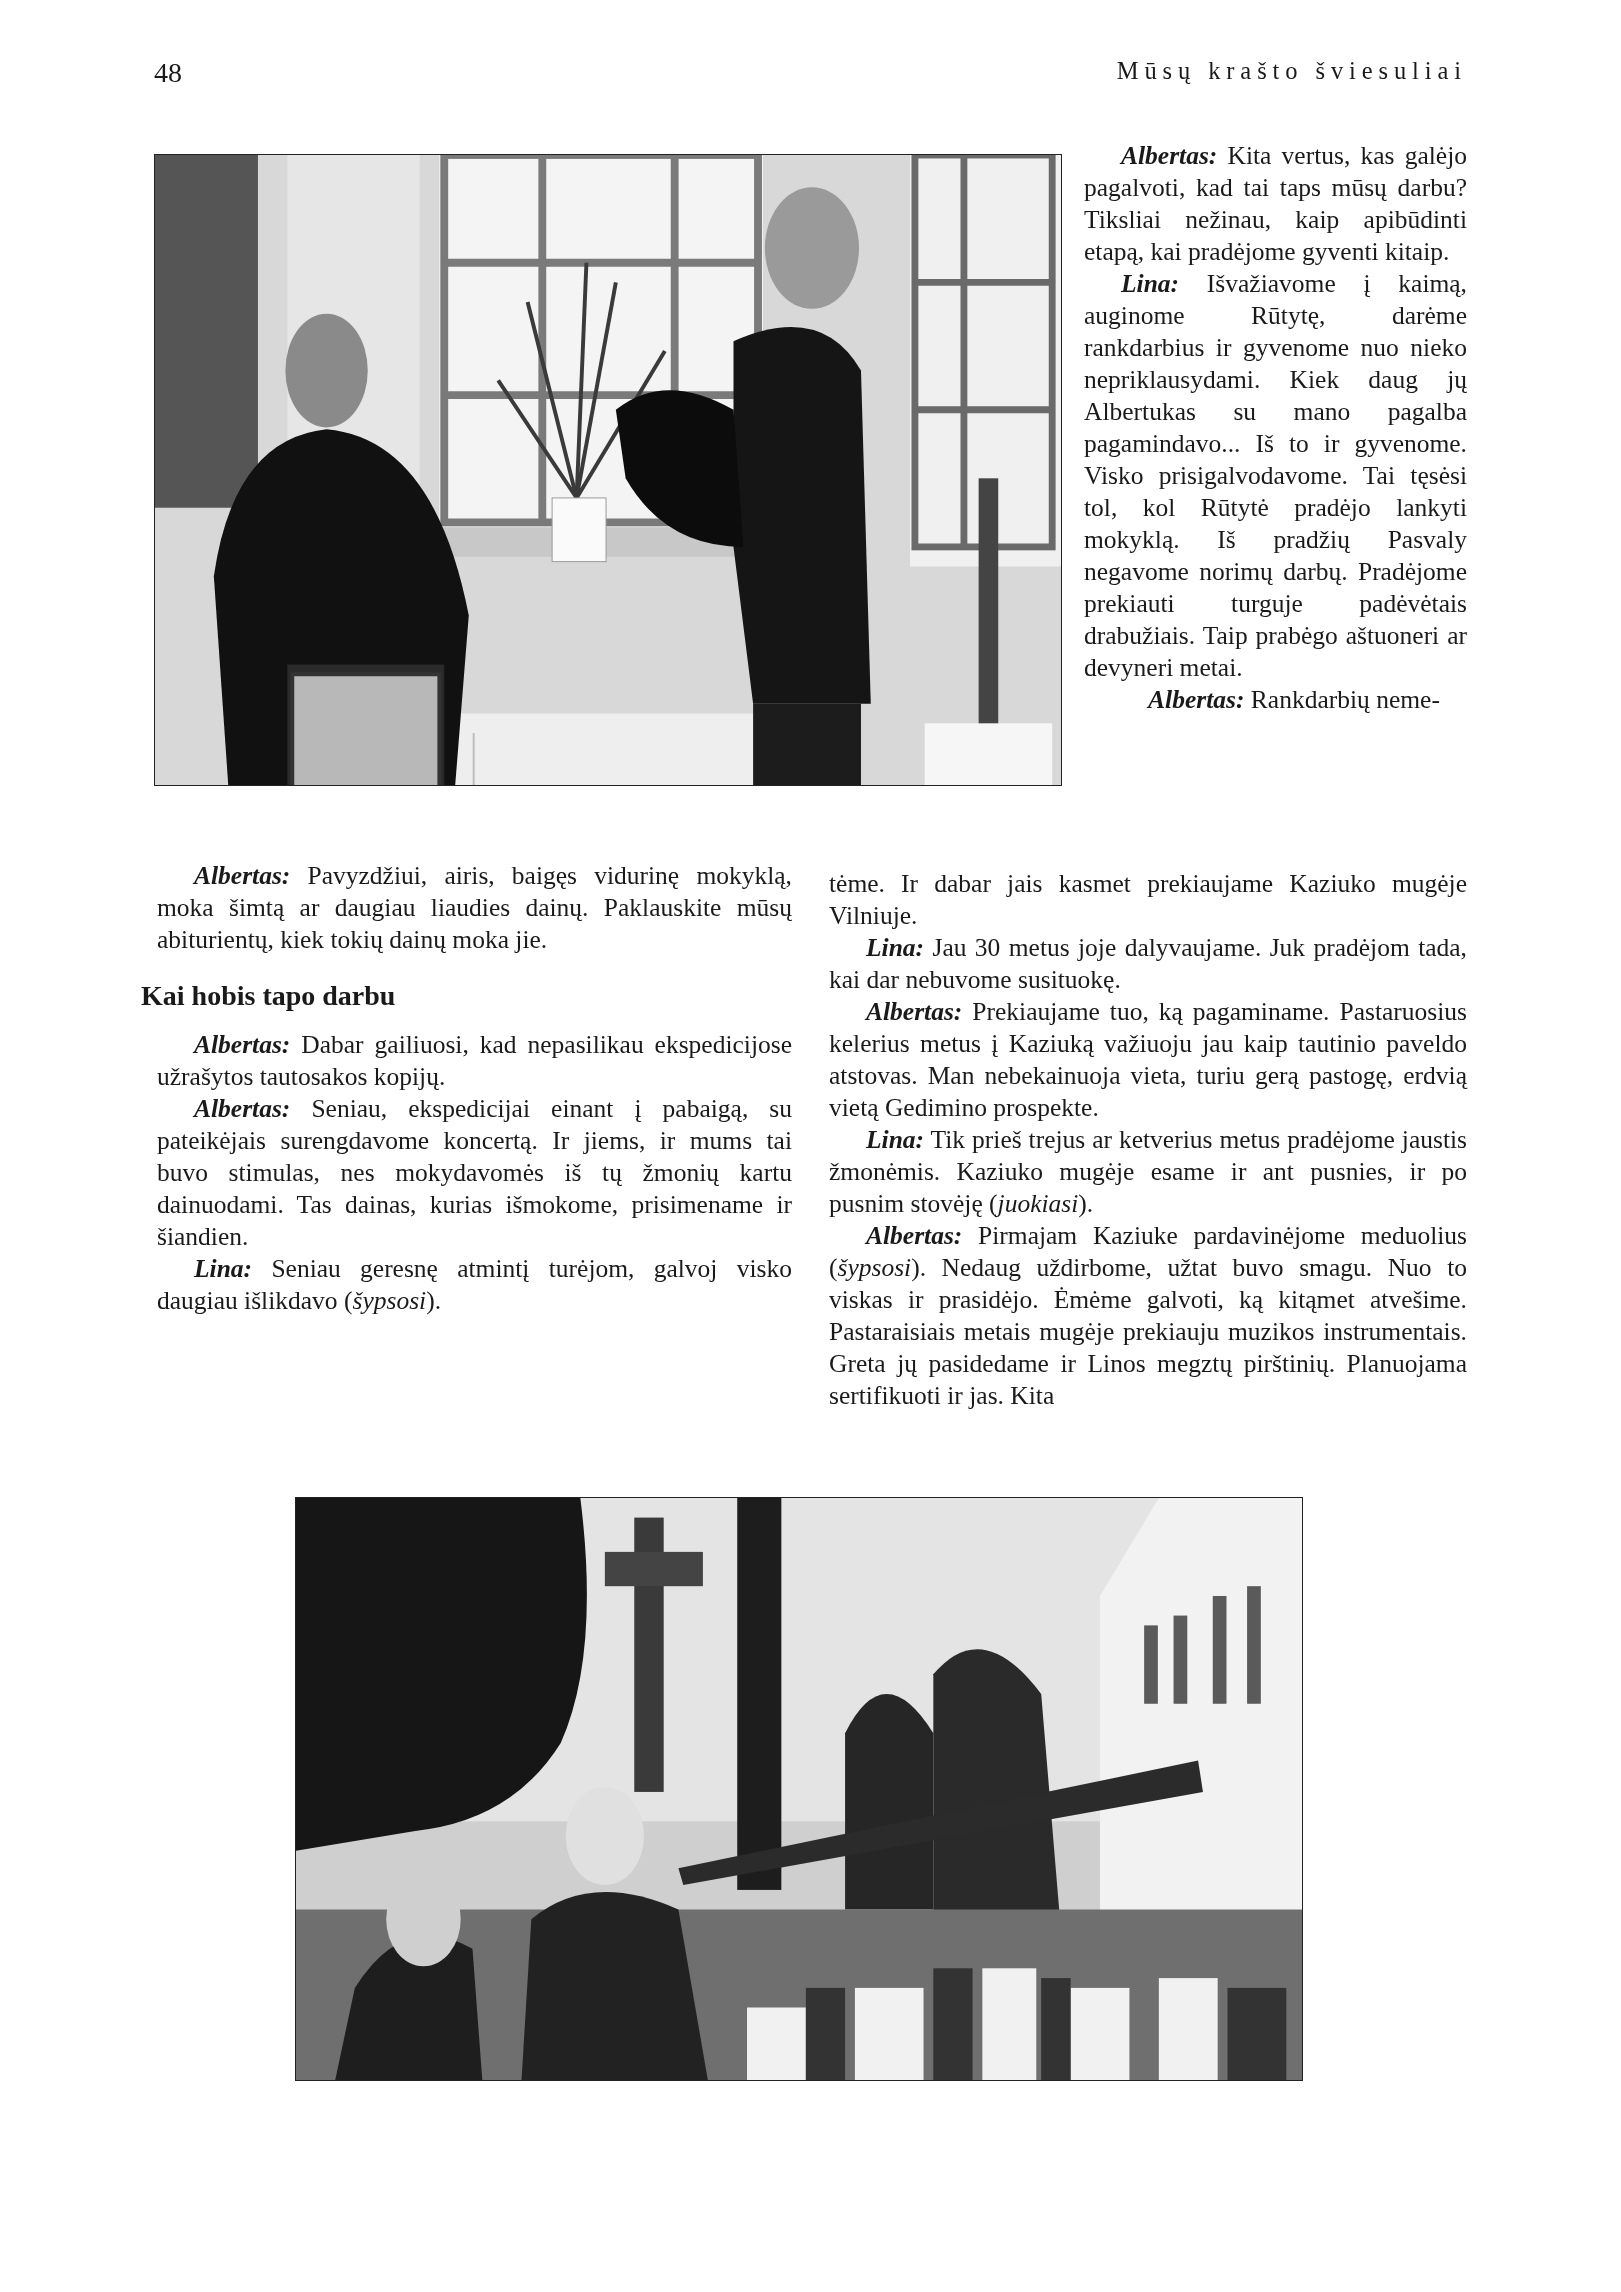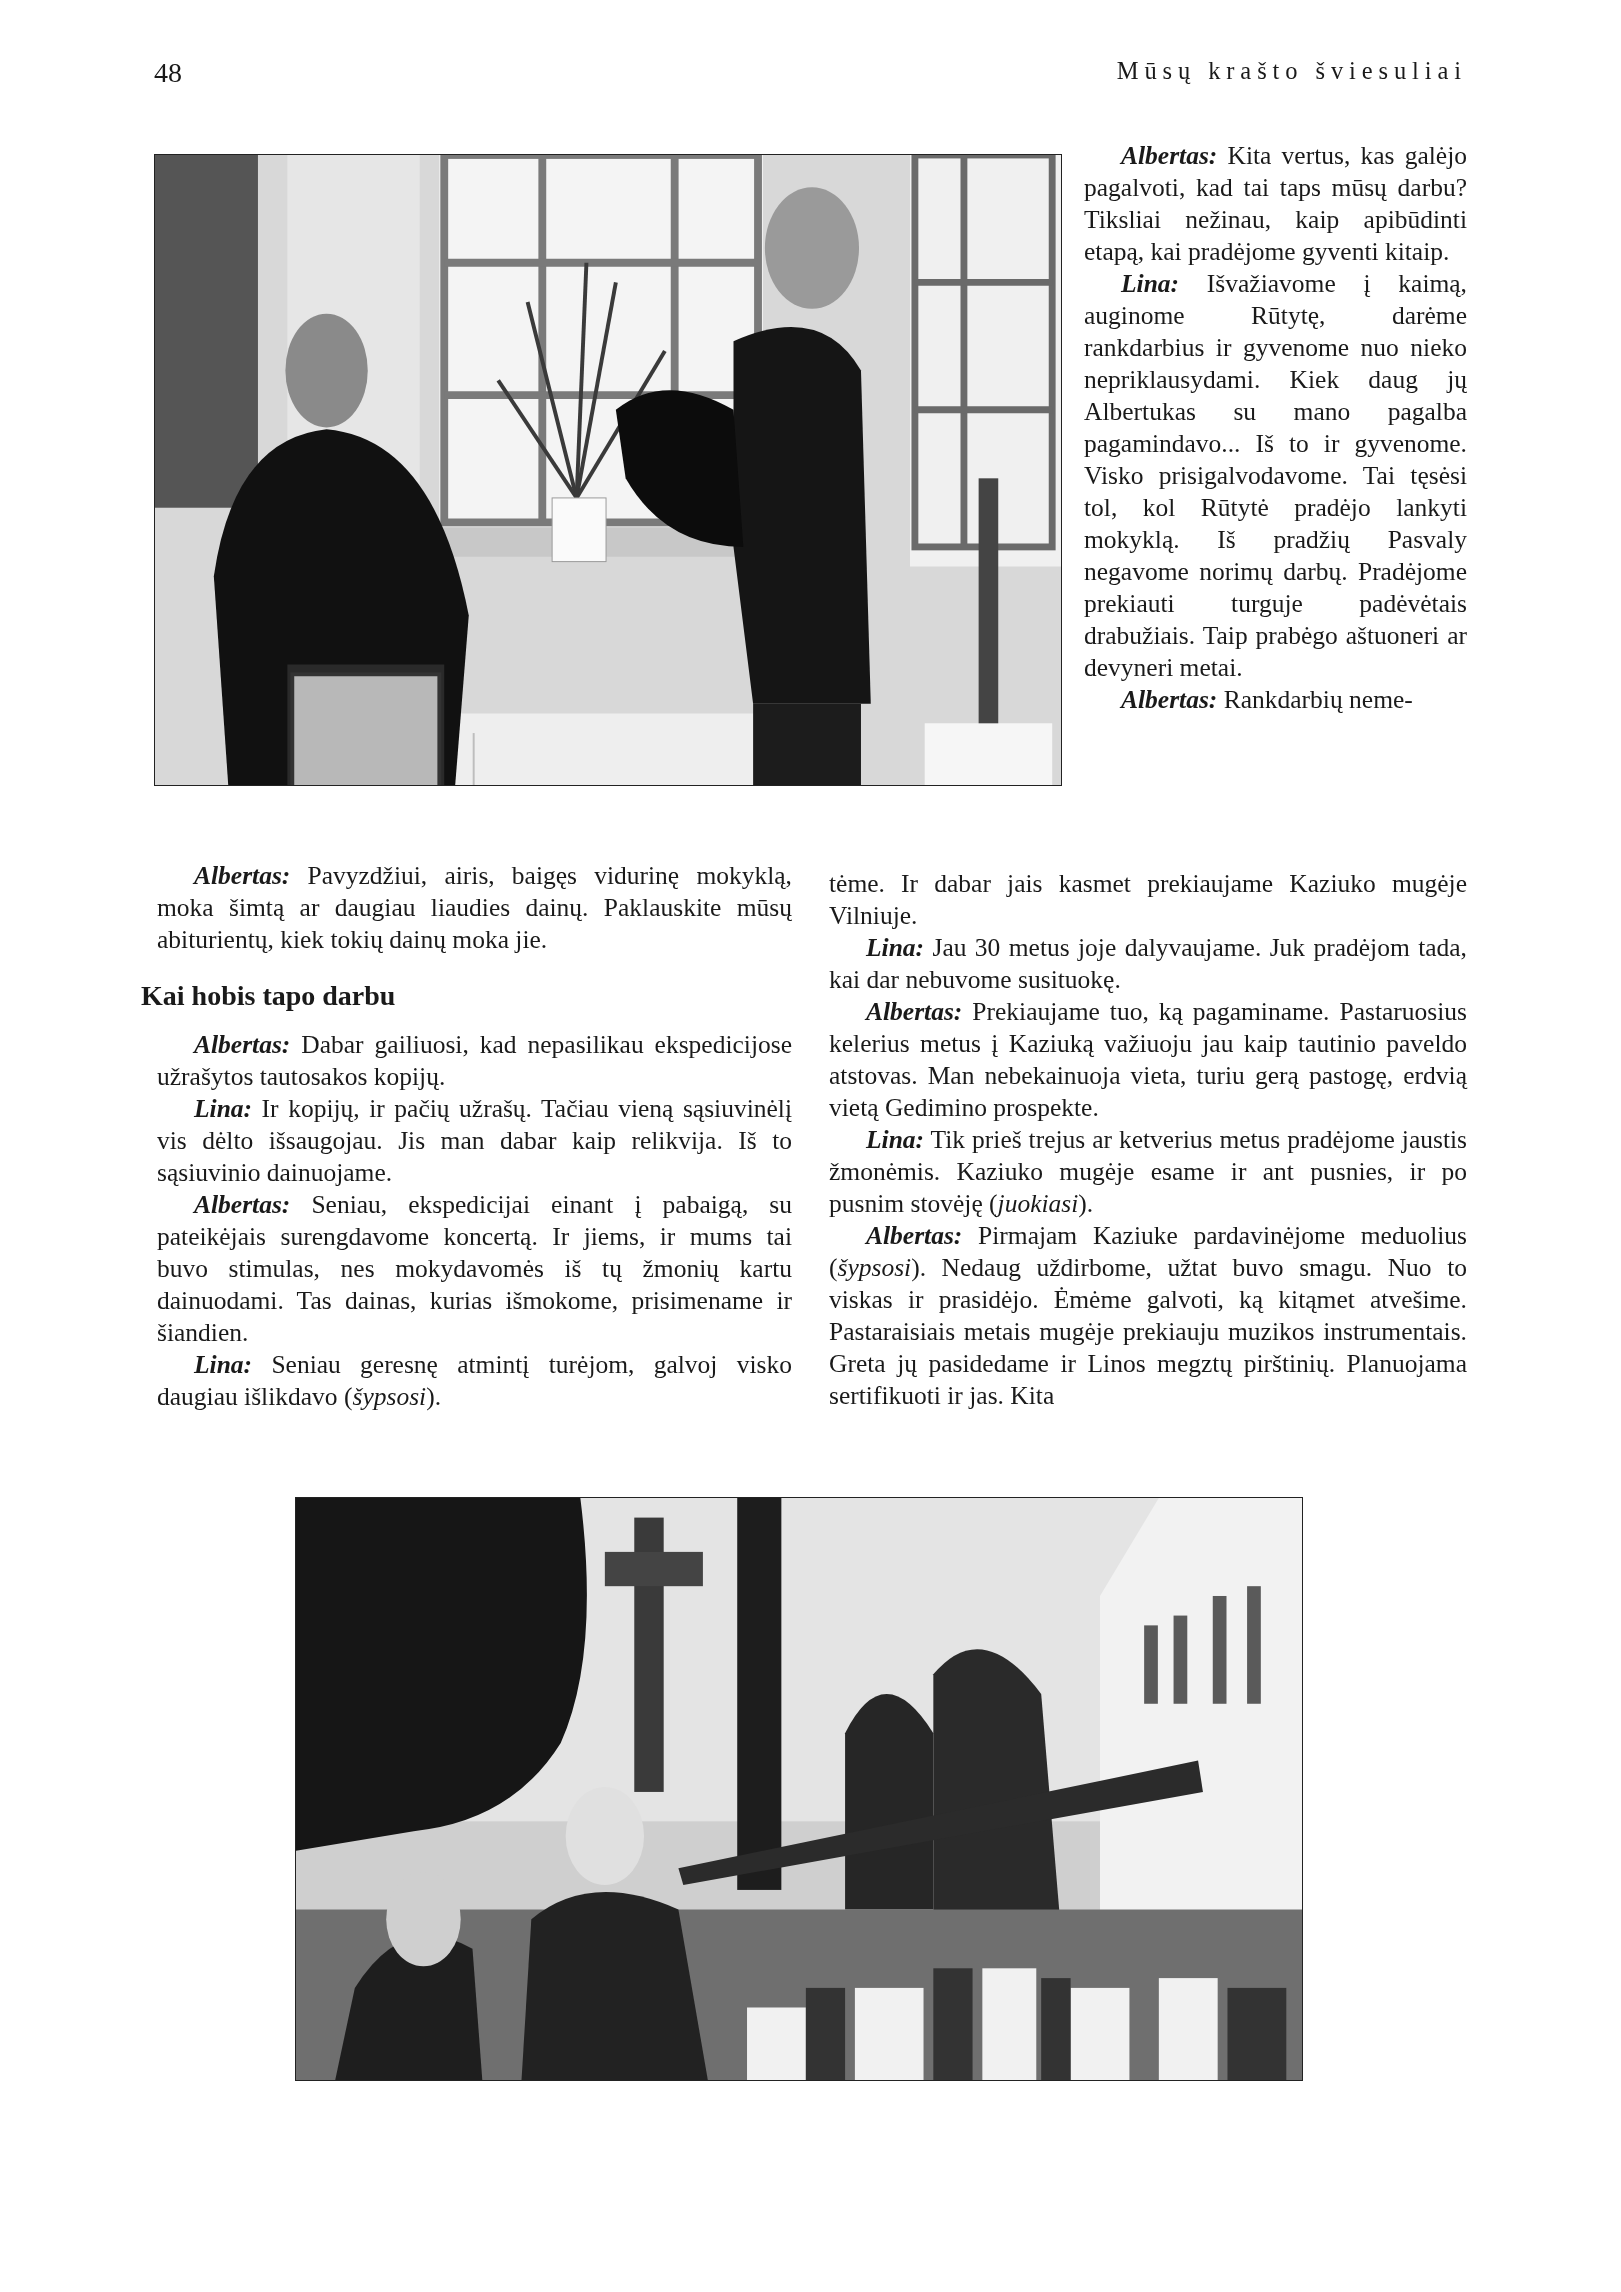--- a/index.html
+++ b/index.html
@@ -69,30 +69,29 @@
     <ellipse cx="670" cy="95" rx="48" ry="62" fill="#9a9a9a"></ellipse>
     <path d="M590 190 Q680 150 720 220 L730 560 L610 560 L590 400 Z" fill="#151515"></path>
     <path d="M470 260 Q520 220 590 260 L600 400 Q520 400 480 330 Z" fill="#0c0c0c"></path>
     <rect x="610" y="560" width="110" height="90" fill="#1c1c1c"></rect>
   </svg>
 </div>
 
 <div class="col" style="left:1084px; top:140px; width:383px;">
   <p><span class="speaker">Albertas:</span><span> Kita vertus, kas galėjo pagalvoti, kad tai taps mūsų darbu? Tiksliai nežinau, kaip apibūdinti etapą, kai pradėjome gyventi kitaip.</span></p>
   <p><span class="speaker">Lina:</span><span> Išvažiavome į kaimą, auginome Rūtytę, darėme rankdarbius ir gyvenome nuo nieko nepriklausydami. Kiek daug jų Albertukas su mano pagalba pagamindavo... Iš to ir gyvenome. Visko prisigalvodavome. Tai tęsėsi tol, kol Rūtytė pradėjo lankyti mokyklą. Iš pradžių Pasvaly negavome norimų darbų. Pradėjome prekiauti turguje padėvėtais drabužiais. Taip prabėgo aštuoneri ar devyneri metai.</span></p>
-  <p style="text-align:left;"><span class="speaker">Albertas:</span><span> Rankdarbių neme-</span></p>
+  <p style="text-align:center;"><span class="speaker">Albertas:</span><span> Rankdarbių neme-</span></p>
 </div>
 
 <div class="col" style="left:157px; top:860px; width:635px;">
   <p><span class="speaker">Albertas:</span><span> Pavyzdžiui, airis, baigęs vidurinę mokyklą, moka šimtą ar daugiau liaudies dainų. Paklauskite mūsų abiturientų, kiek tokių dainų moka jie.</span></p>
 </div>
 <div class="heading" style="left:141px; top:980px;">Kai hobis tapo darbu</div>
 <div class="col" style="left:157px; top:1029px; width:635px;">
   <p><span class="speaker">Albertas:</span><span> Dabar gailiuosi, kad nepasilikau ekspedicijose užrašytos tautosakos kopijų.</span></p>
-  <p><span class="speaker">Lina:</span><span> Ir kopijų, ir pačių užrašų. Tačiau vieną sąsiuvinėlį vis dėlto išsaugojau. Jis man dabar kaip relikvija. Iš to sąsiuvinio dainuojame.</span></p>
   <p><span class="speaker">Albertas:</span><span> Seniau, ekspedicijai einant į pabaigą, su pateikėjais surengdavome koncertą. Ir jiems, ir mums tai buvo stimulas, nes mokydavomės iš tų žmonių kartu dainuodami. Tas dainas, kurias išmokome, prisimename ir šiandien.</span></p>
   <p><span class="speaker">Lina:</span><span> Seniau geresnę atmintį turėjom, galvoj visko daugiau išlikdavo (</span><span class="it">šypsosi</span><span>).</span></p>
 </div>
 
 <div class="col" style="left:829px; top:868px; width:638px;">
   <p class="noind">tėme. Ir dabar jais kasmet prekiaujame Kaziuko mugėje Vilniuje.</p>
   <p><span class="speaker">Lina:</span><span> Jau 30 metus joje dalyvaujame. Juk pradėjom tada, kai dar nebuvome susituokę.</span></p>
   <p><span class="speaker">Albertas:</span><span> Prekiaujame tuo, ką pagaminame. Pastaruosius kelerius metus į Kaziuką važiuoju jau kaip tautinio paveldo atstovas. Man nebekainuoja vieta, turiu gerą pastogę, erdvią vietą Gedimino prospekte.</span></p>
   <p><span class="speaker">Lina:</span><span> Tik prieš trejus ar ketverius metus pradėjome jaustis žmonėmis. Kaziuko mugėje esame ir ant pusnies, ir po pusnim stovėję (</span><span class="it">juokiasi</span><span>).</span></p>
   <p><span class="speaker">Albertas:</span><span> Pirmajam Kaziuke pardavinėjome meduolius (</span><span class="it">šypsosi</span><span>). Nedaug uždirbome, užtat buvo smagu. Nuo to viskas ir prasidėjo. Ėmėme galvoti, ką kitąmet atvešime. Pastaraisiais metais mugėje prekiauju muzikos instrumentais. Greta jų pasidedame ir Linos megztų pirštinių. Planuojama sertifikuoti ir jas. Kita</span></p>

